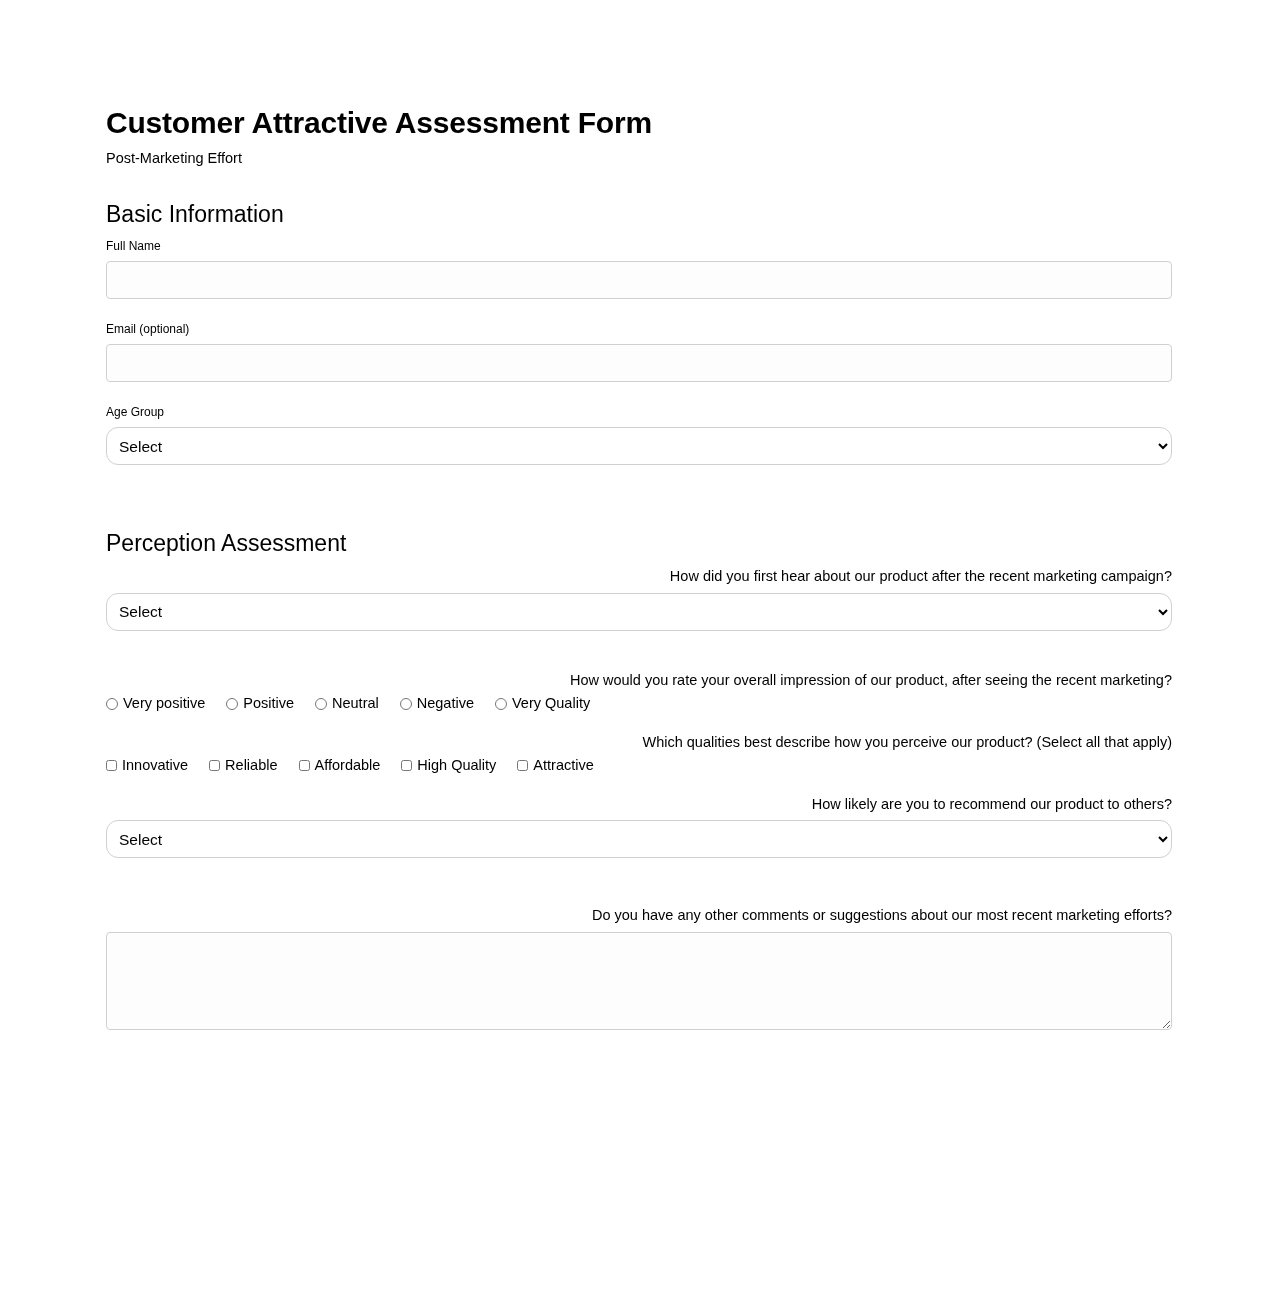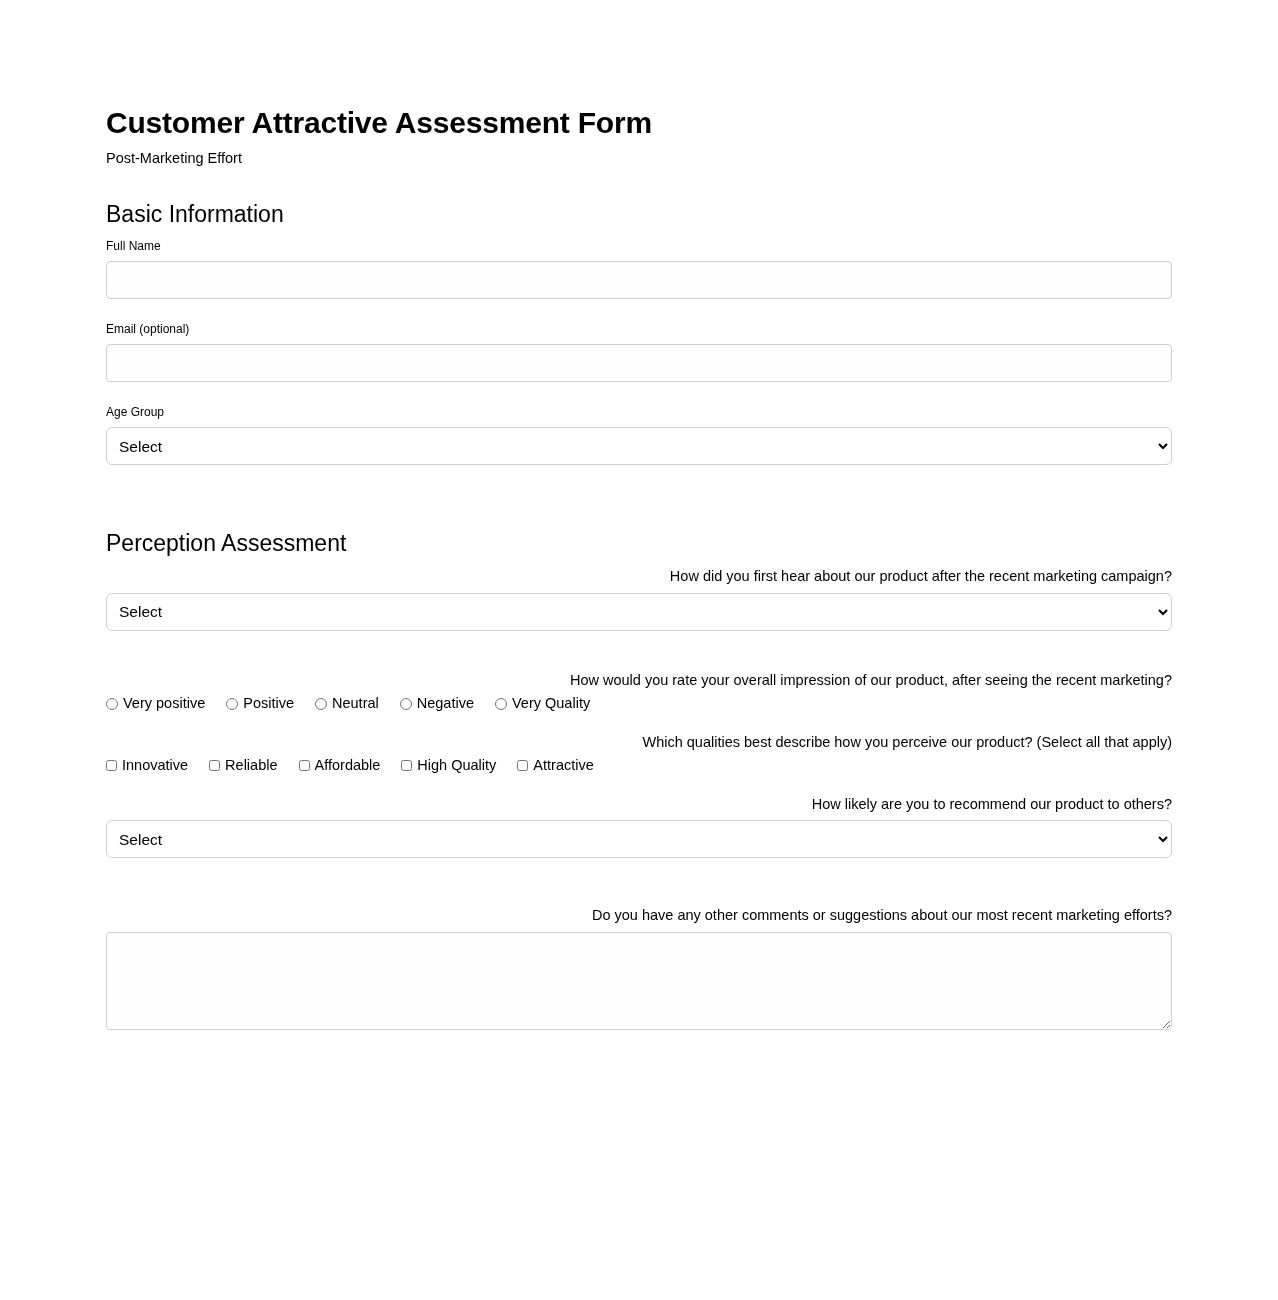--- a/index.html
+++ b/index.html
@@ -66,21 +66,21 @@
     padding: 0 10px;
     color: #000;
     outline: none;
   }
   select {
     display: block;
     width: 1066px;
     height: 38px;
     box-sizing: border-box;
     border: 1px solid #d0d0d0;
-    border-radius: 6px;
+    border-radius: 12px;
     background: #ffffff;
     font-family: "Liberation Sans", sans-serif;
     font-size: 15.5px;
     padding: 0 8px;
     color: #000;
     appearance: auto;
   }
   textarea {
     display: block;
     width: 1066px;

